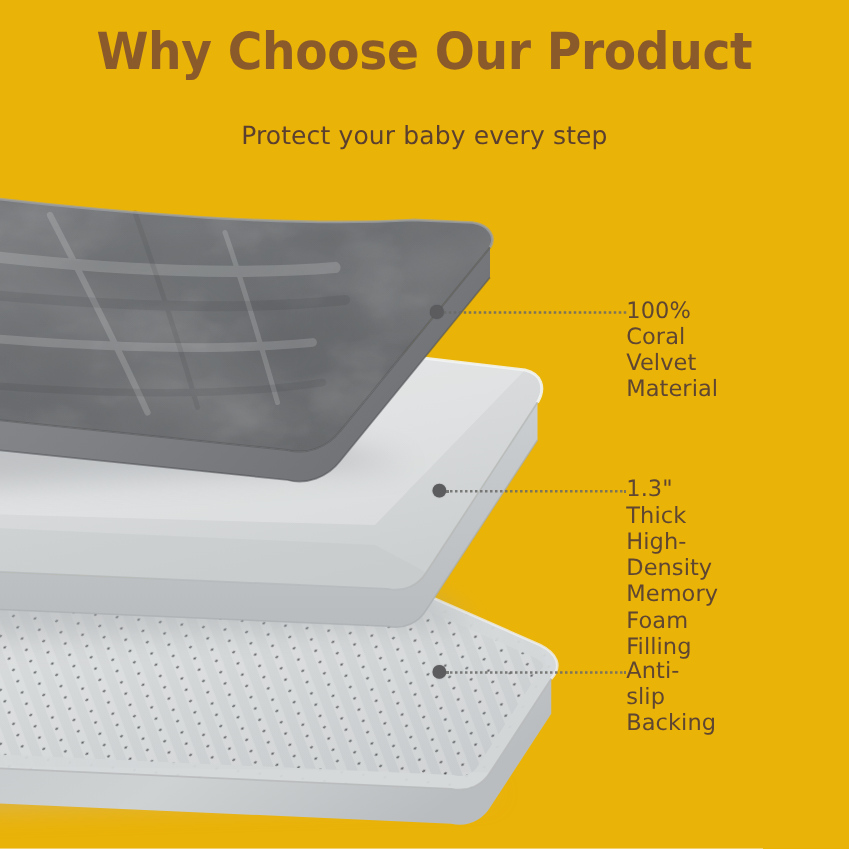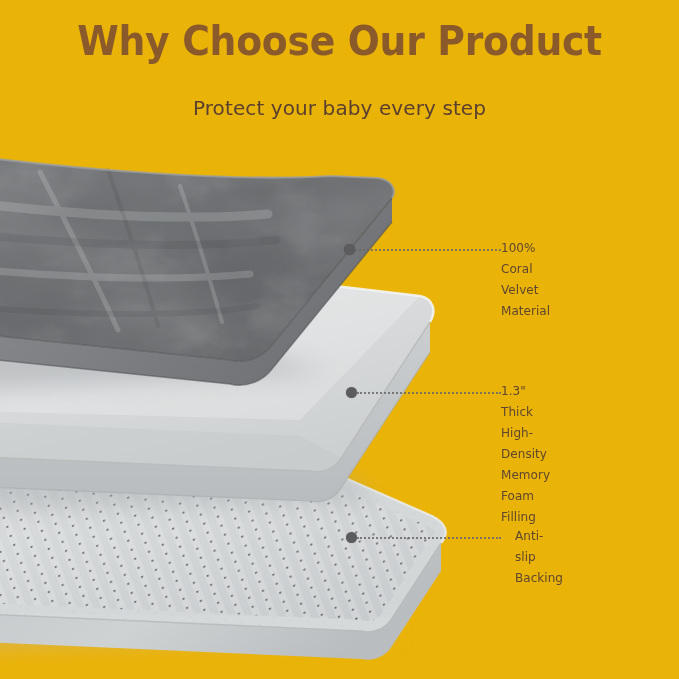--- a/index.html
+++ b/index.html
@@ -78,41 +78,41 @@
   }
   .callout-line {
     position: absolute;
     height: 0;
     border-top: 2px dotted #6a6a68;
     opacity: 0.85;
   }
   .callout-text {
     position: absolute;
     font-family: "DejaVu Sans", sans-serif;
-    font-size: 12px;
+    font-size: 18px;
     line-height: 21px;
     color: #5e4632;
     white-space: pre-line;
     letter-spacing: 0.05px;
   }
 
   
   #callout-velvet .callout-dot   { left: 344px; top: 244px; }
   #callout-velvet .callout-line  { left: 355px; top: 249px; width: 146px; }
   #callout-velvet .callout-text  { left: 501px; top: 238px; }
 
   
   #callout-foam .callout-dot     { left: 346px; top: 387px; }
   #callout-foam .callout-line    { left: 357px; top: 392px; width: 144px; }
   #callout-foam .callout-text    { left: 501px; top: 381px; }
 
   
   #callout-antislip .callout-dot  { left: 346px; top: 532px; }
   #callout-antislip .callout-line { left: 357px; top: 537px; width: 144px; }
-  #callout-antislip .callout-text { left: 515px; top: 526px; }
+  #callout-antislip .callout-text { left: 501px; top: 526px; }
 </style>
 </head>
 <body>
 
 <div id="infographic" style="background: #eab308;">
 
   <div id="title" style="color: rgb(139, 90, 43);">Why Choose Our Product</div>
   <div id="subtitle" style="color: rgb(91, 64, 48);">Protect your baby every step</div>
 
   <div id="stack">

